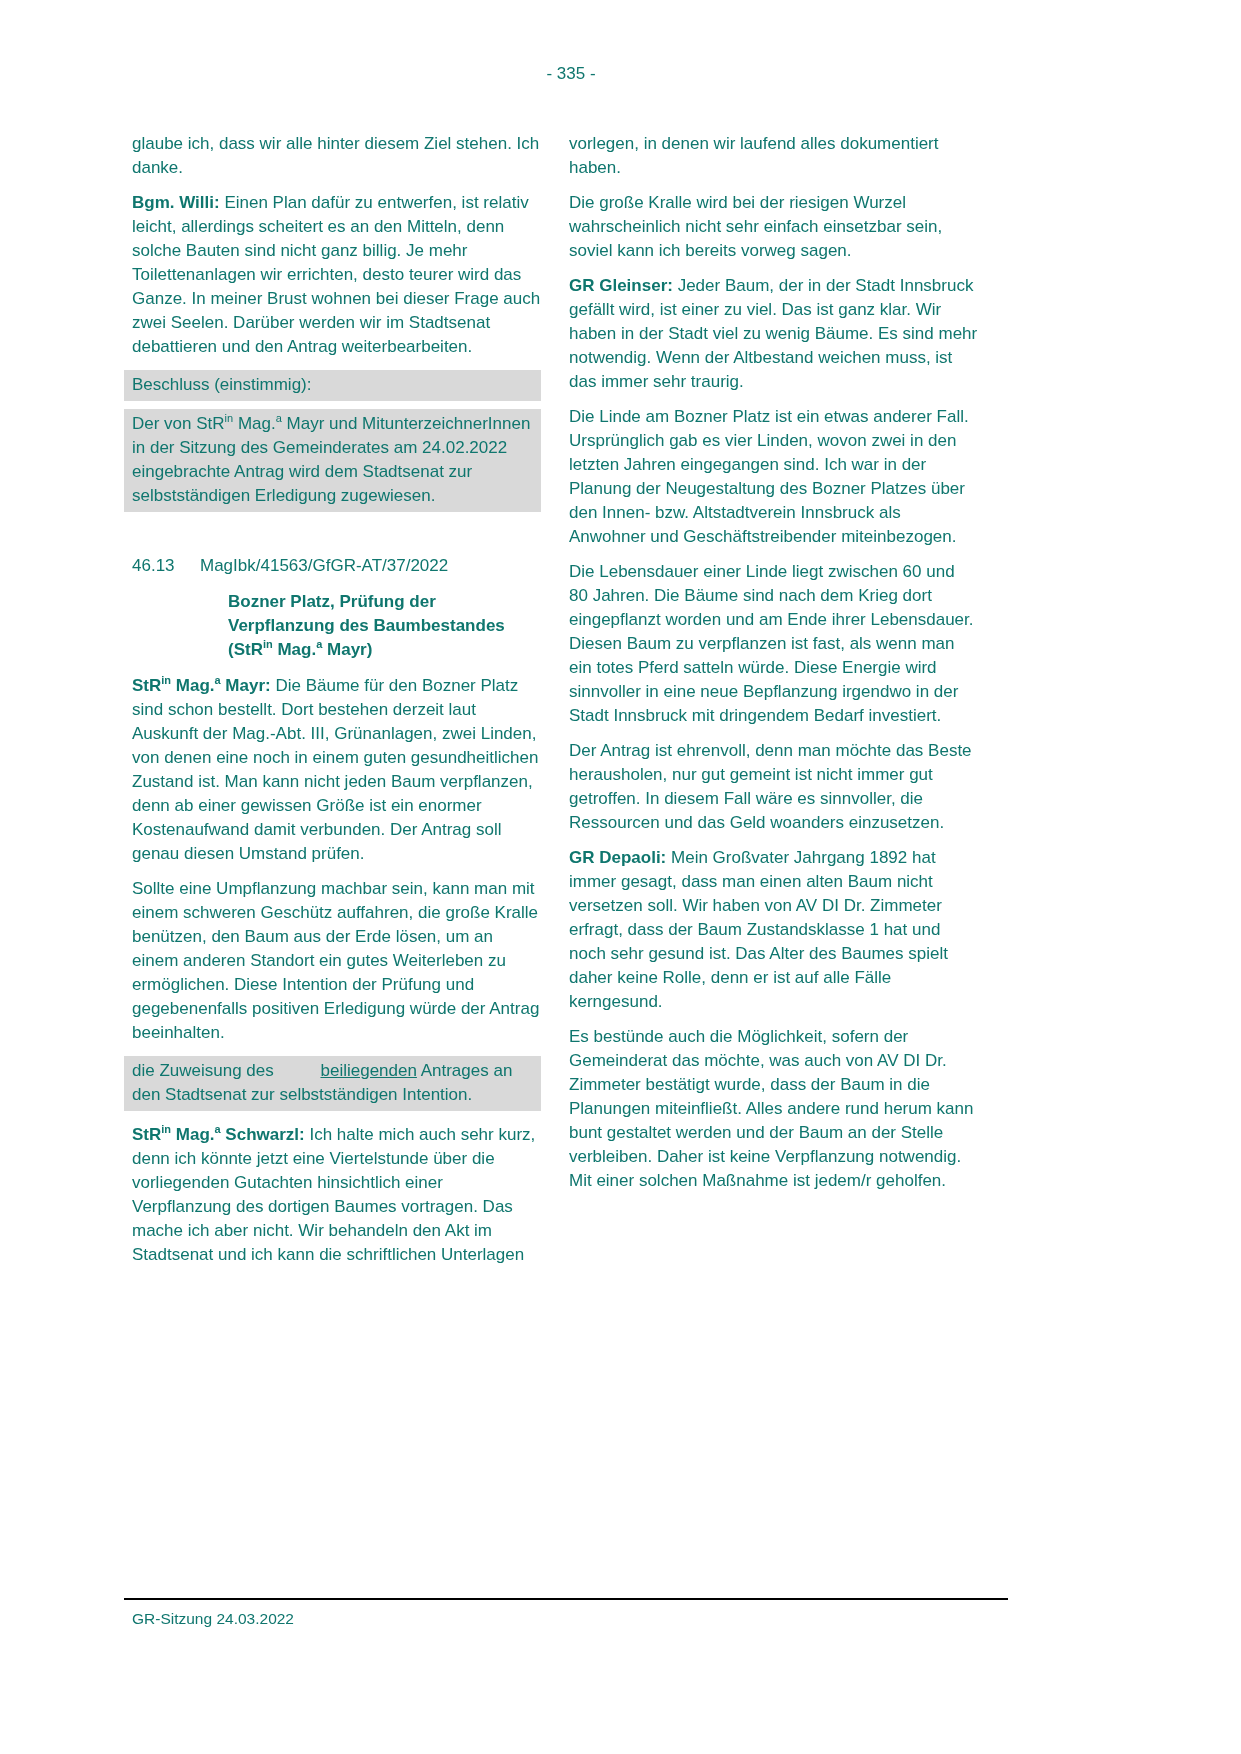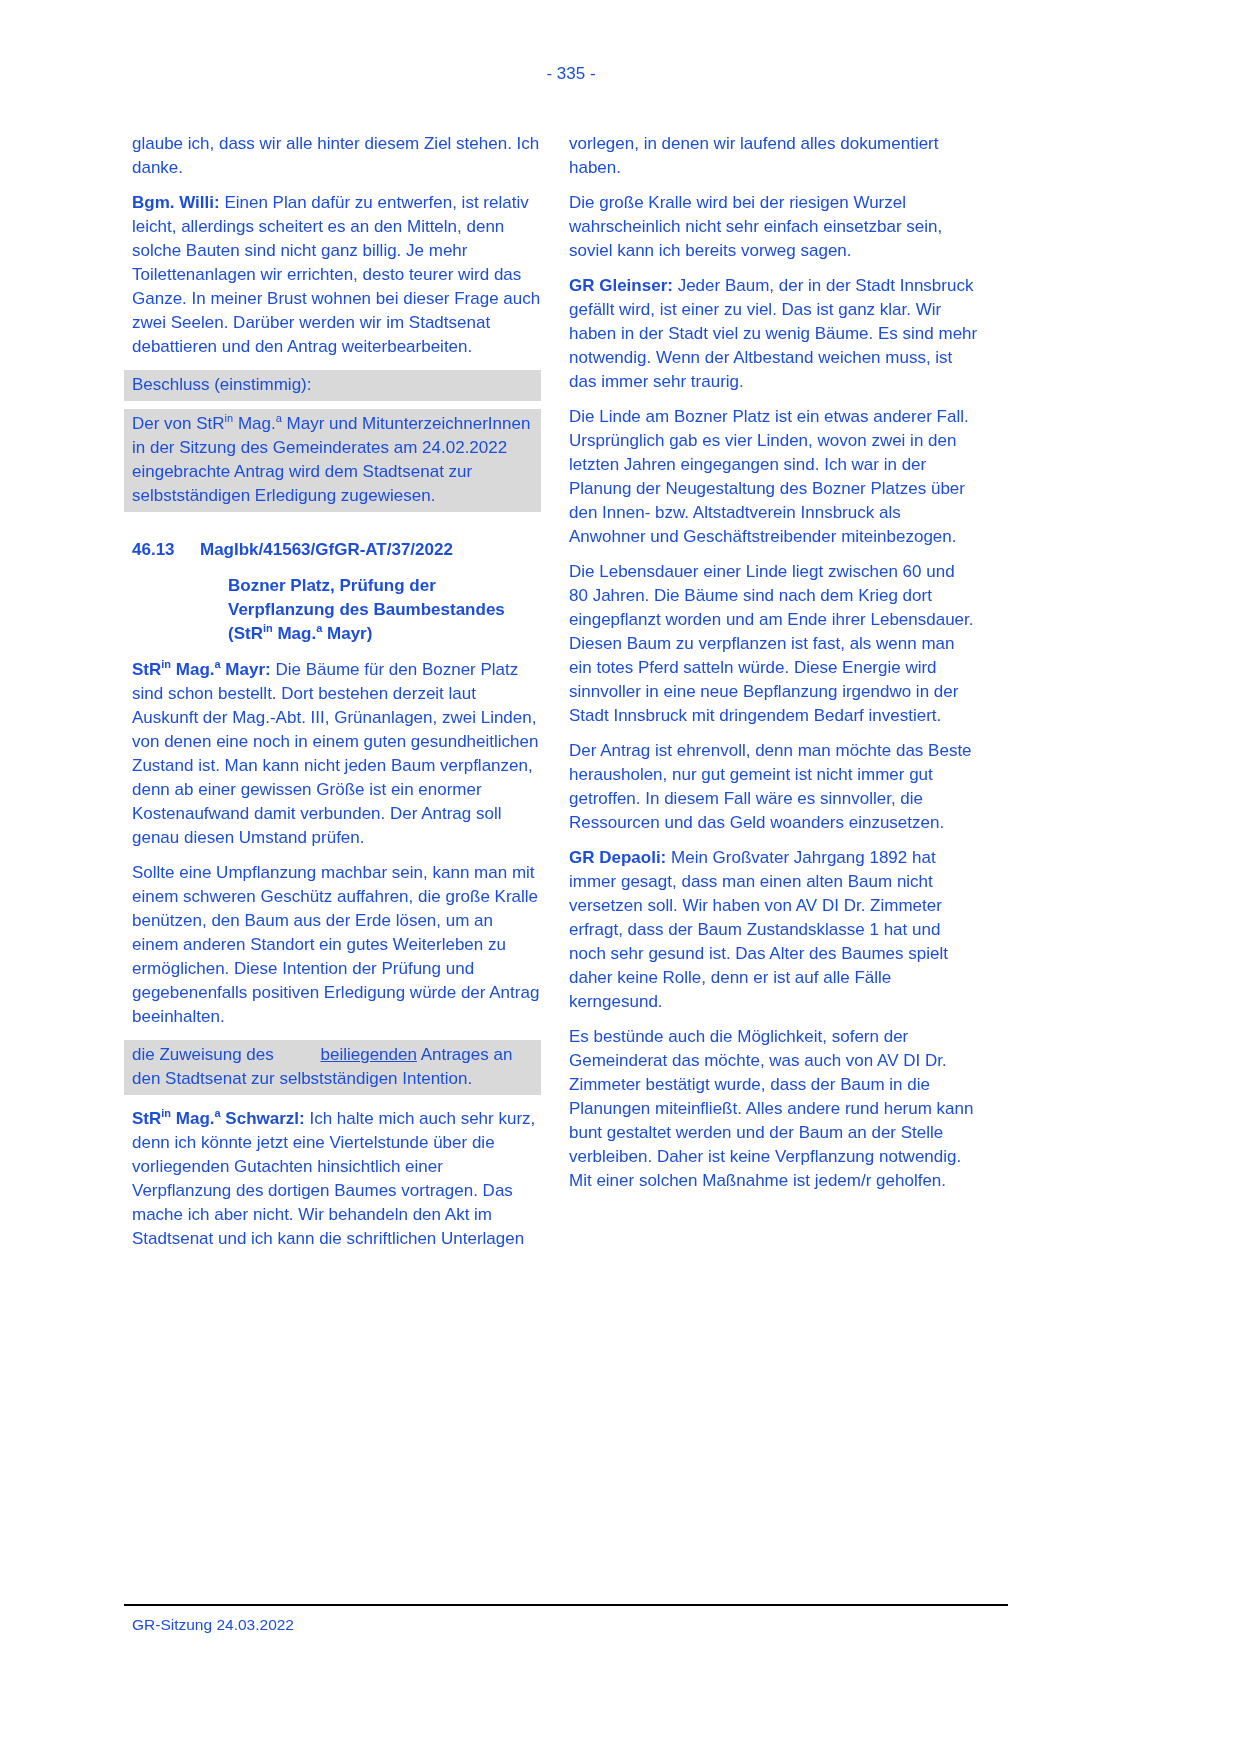--- a/index.html
+++ b/index.html
@@ -5,21 +5,21 @@
   * { box-sizing: border-box; }
   html, body { margin: 0; padding: 0; background: #ffffff; }
   .page {
     position: relative;
     width: 1241px;
     height: 1754px;
     background: #ffffff;
     font-family: "Liberation Sans", sans-serif;
     font-size: 17px;
     line-height: 24px;
-    color: #1d4ed8;
+    color: #0f766e;
     overflow: hidden;
     padding-left: 44px;
   }
   .page-number {
     position: absolute;
     top: 62px;
     left: 132px;
     width: 878px;
     text-align: center;
   }
@@ -34,35 +34,34 @@
   .col { width: 409px; hyphens: auto; }
   .para { margin: 0 0 11px 0; }
   .highlight {
     background: var(--highlight, #d9d9d9);
     padding: 3px 8px 4px 8px;
     margin: 0 0 12px -8px;
   }
   .highlight.label { margin-bottom: 8px; }
   .agenda-head {
     display: flex;
-    font-weight: bold;
-    margin: 26px 0 12px 0;
+    font-weight: normal;
+    margin: 42px 0 12px 0;
   }
   .agenda-num { flex: none; width: 68px; }
   .agenda-title {
     font-weight: bold;
     margin: 0 0 12px 96px;
   }
   sup { font-size: 11px; line-height: 0; vertical-align: super; }
   .footer {
     position: absolute;
     left: 124px;
     top: 1598px;
     width: 884px;
-    margin-top: 6px;
   }
   .footer-rule {
     border: none;
     border-top: 2px solid #000000;
     margin: 0 0 7px 0;
   }
   .footer-text {
     padding-left: 8px;
     font-size: 15.5px;
   }

